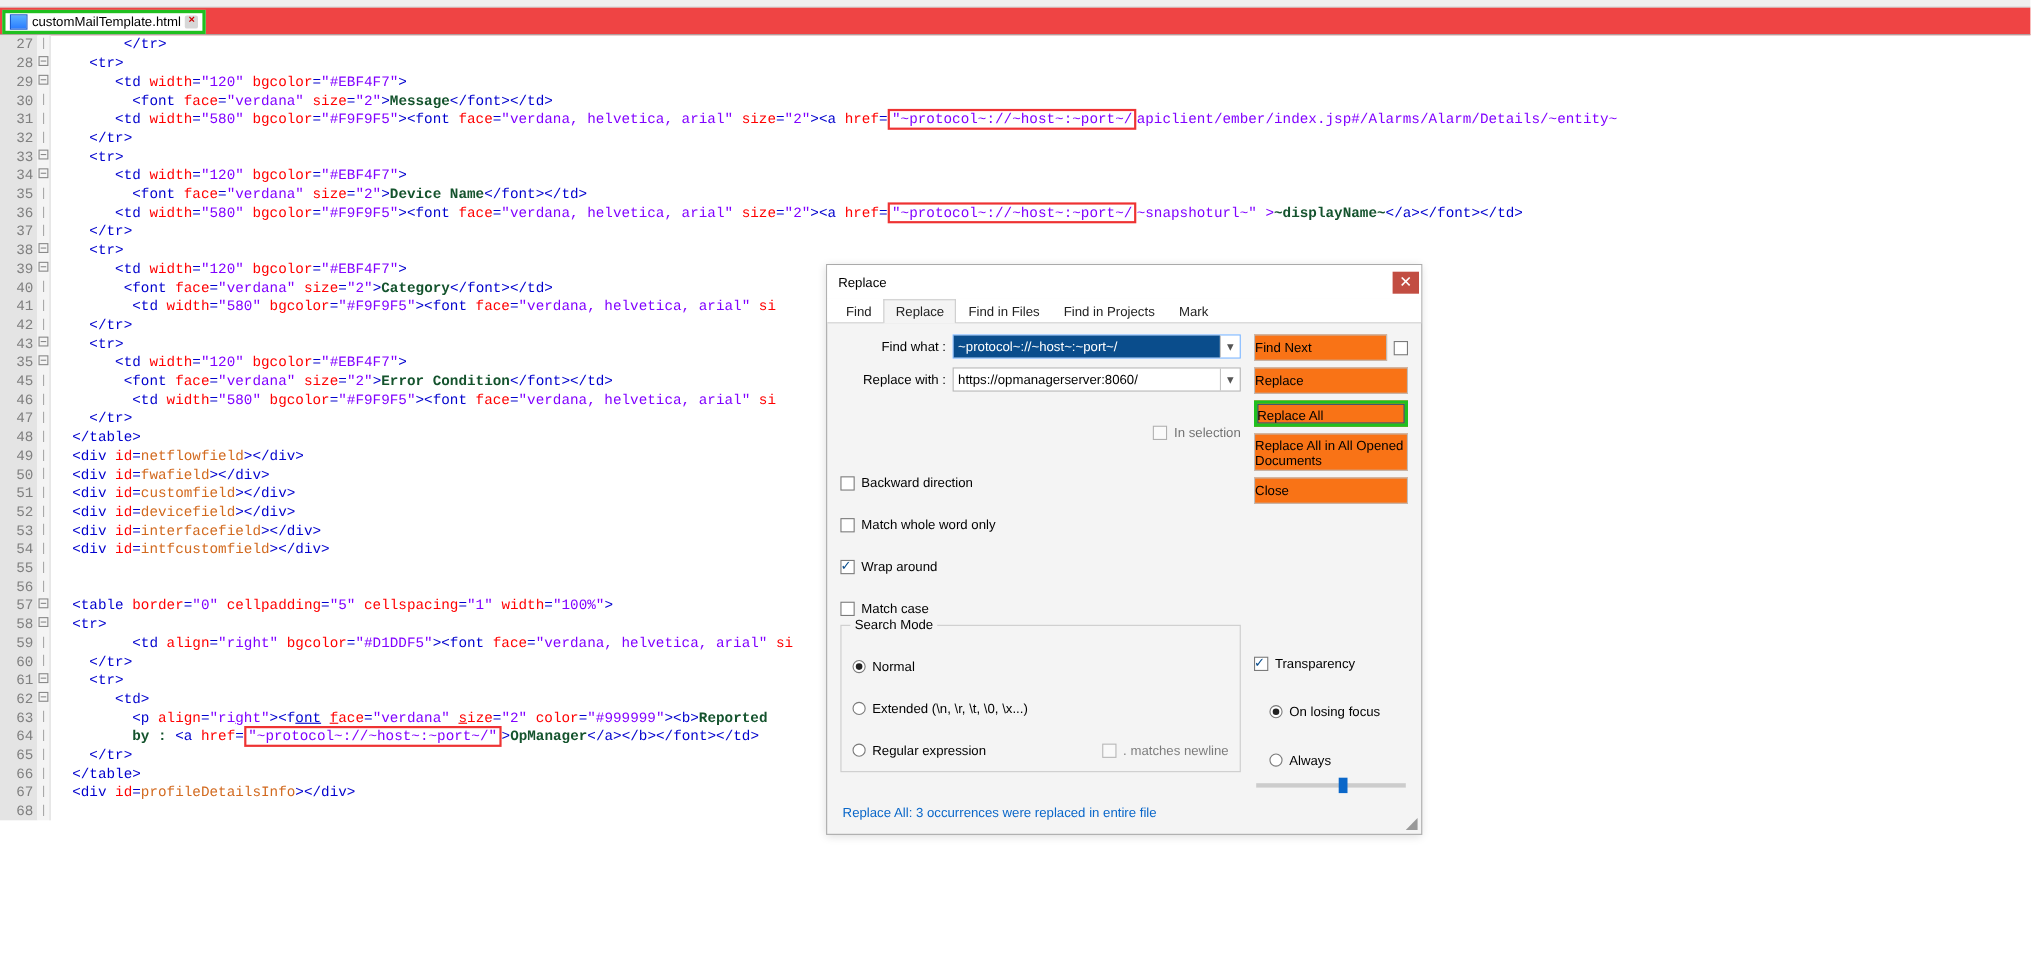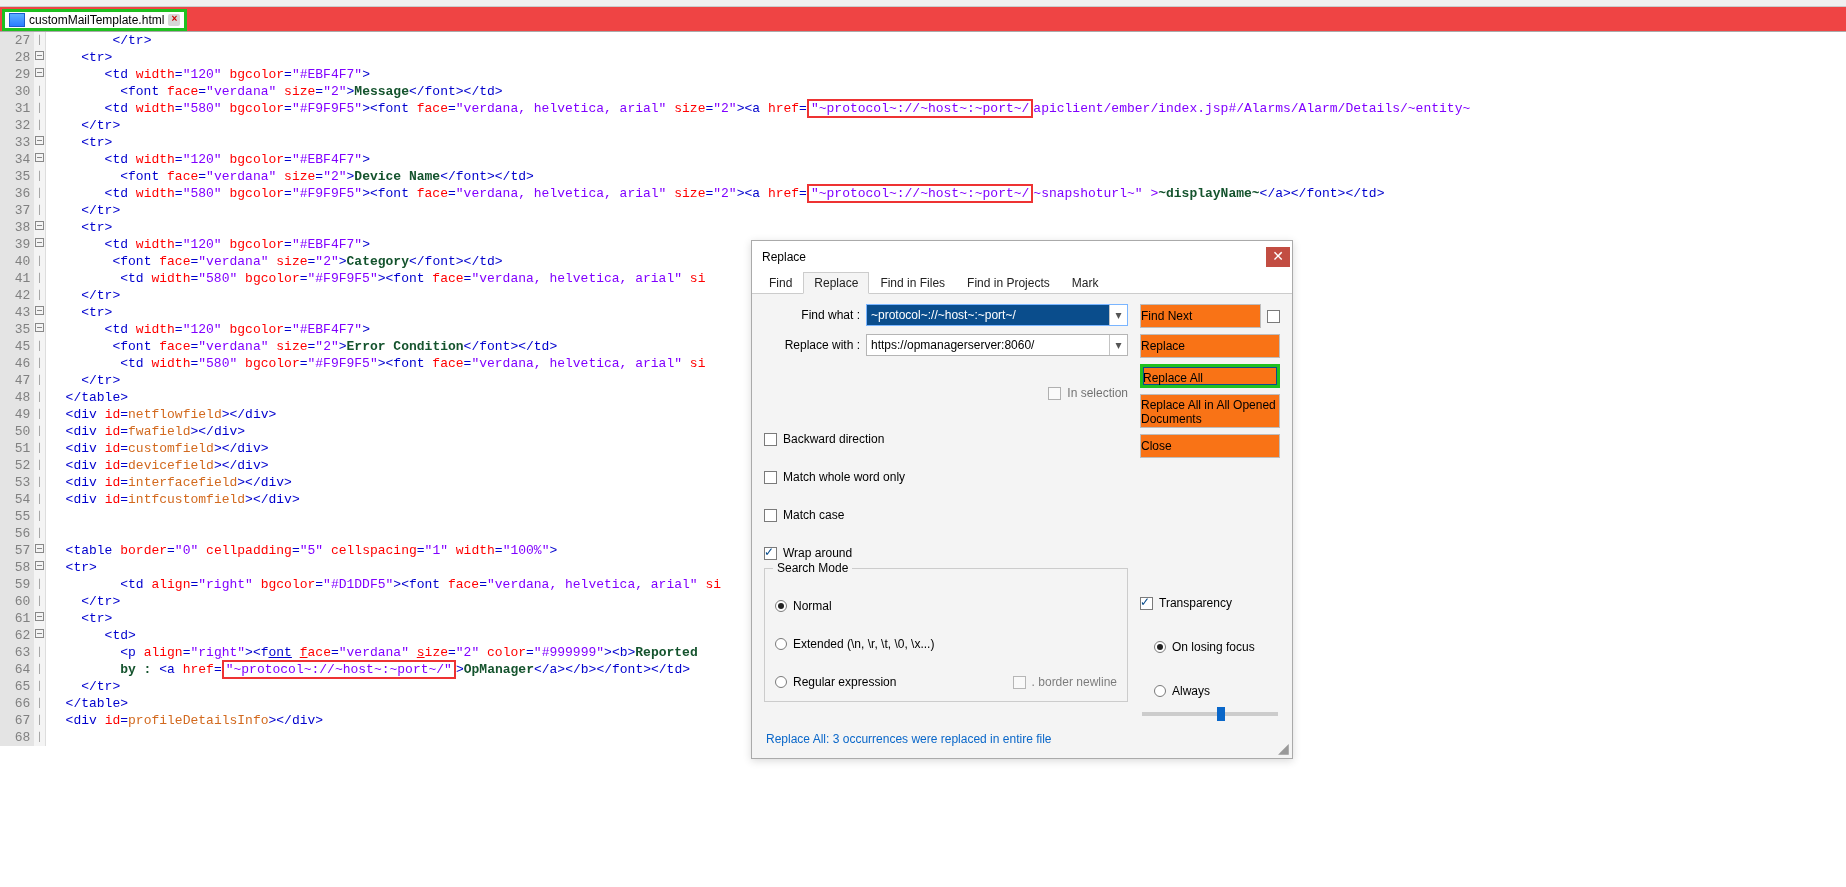--- a/index.html
+++ b/index.html
@@ -495,43 +495,43 @@
     <div class="dlg-left-lower">
       <div class="chk-row">
           <span class="checkbox"></span>
           <span>Backward direction</span>
         </div>
       <div class="chk-row">
           <span class="checkbox"></span>
           <span>Match whole word only</span>
         </div>
       <div class="chk-row">
+          <span class="checkbox checked"></span>
+          <span>Wrap around</span>
+        </div>
+      <div class="chk-row">
           <span class="checkbox"></span>
           <span>Match case</span>
-        </div>
-      <div class="chk-row">
-          <span class="checkbox checked"></span>
-          <span>Wrap around</span>
         </div>
 
       <div class="group">
         <div class="legend">Search Mode</div>
         <div class="chk-row">
             <span class="radio checked"></span>
             <span>Normal</span>
           </div>
         <div class="chk-row">
             <span class="radio"></span>
             <span>Extended (\n, \r, \t, \0, \x...)</span>
           </div>
         <div class="chk-row">
           <span class="radio"></span>
             <span>Regular expression</span>
           <span style="flex:1"></span>
           <span class="checkbox" style="opacity:0.5"></span>
-          <span style="opacity:0.5">. border newline</span>
+          <span style="opacity:0.5">. matches newline</span>
         </div>
       </div>
     </div>
     <div class="dlg-status">Replace All: 3 occurrences were replaced in entire file</div>
   </div>
   <div class="resize-grip">◢</div>
 </div>
 
 </body></html>

